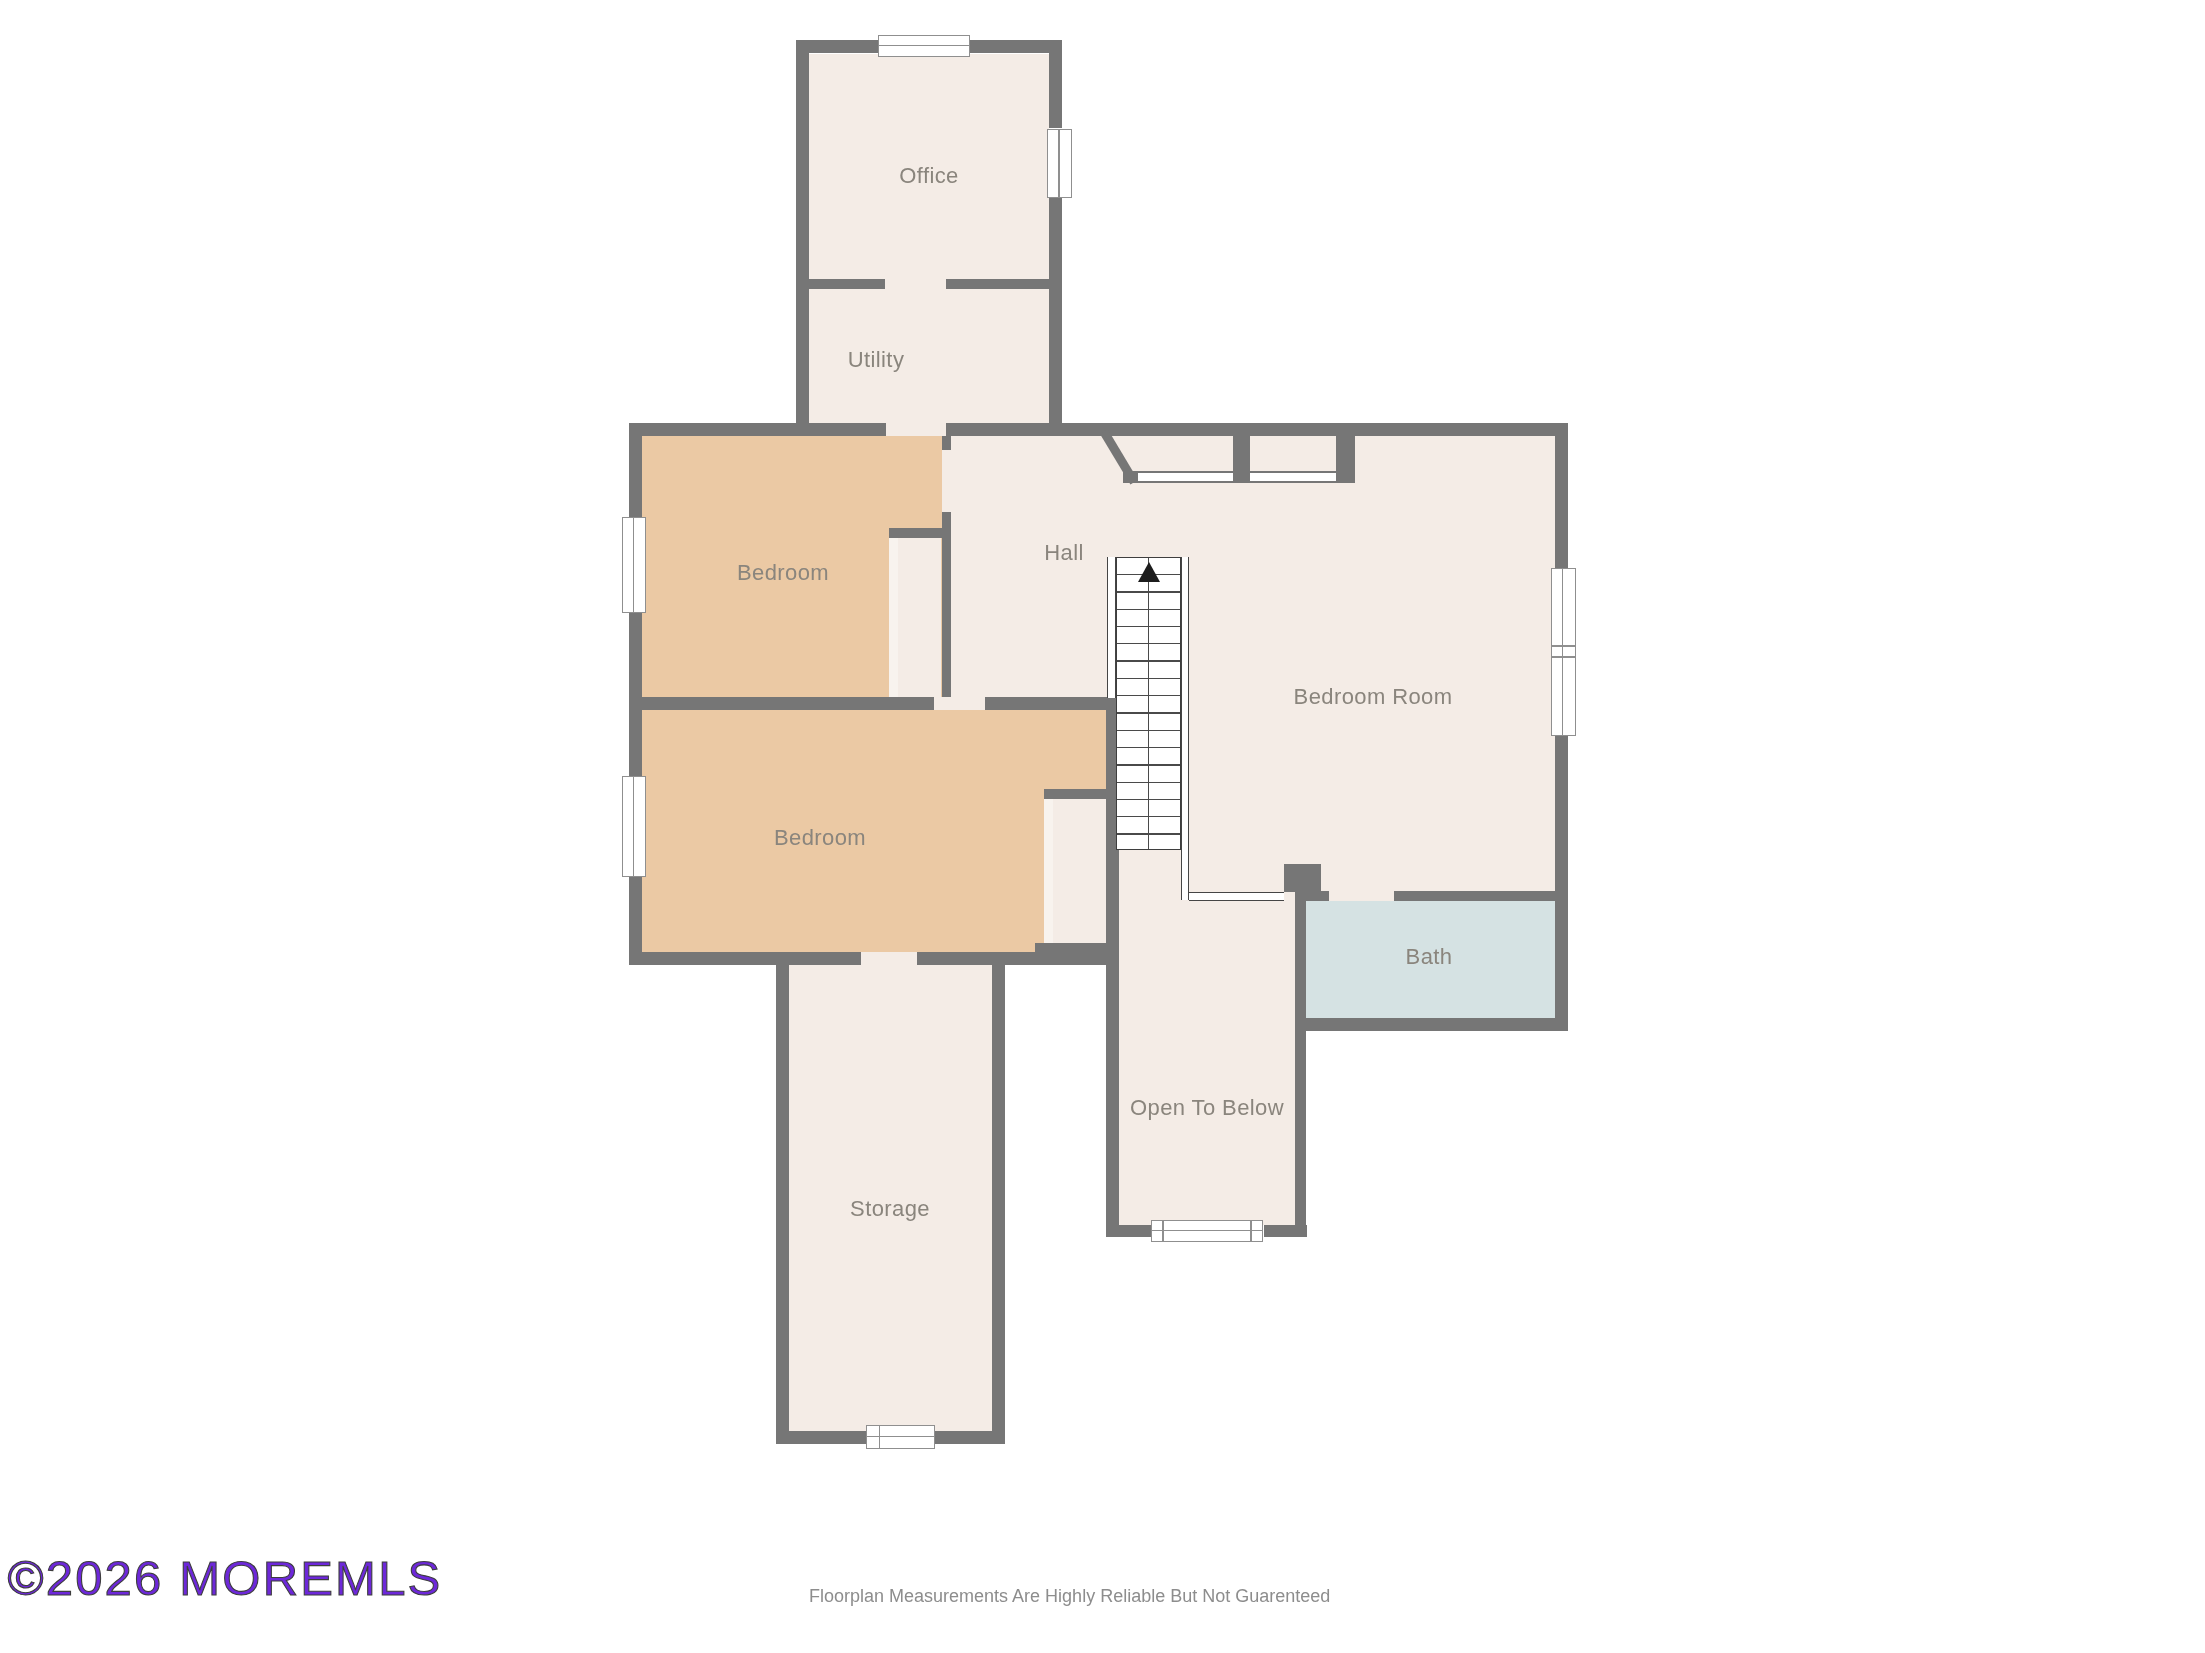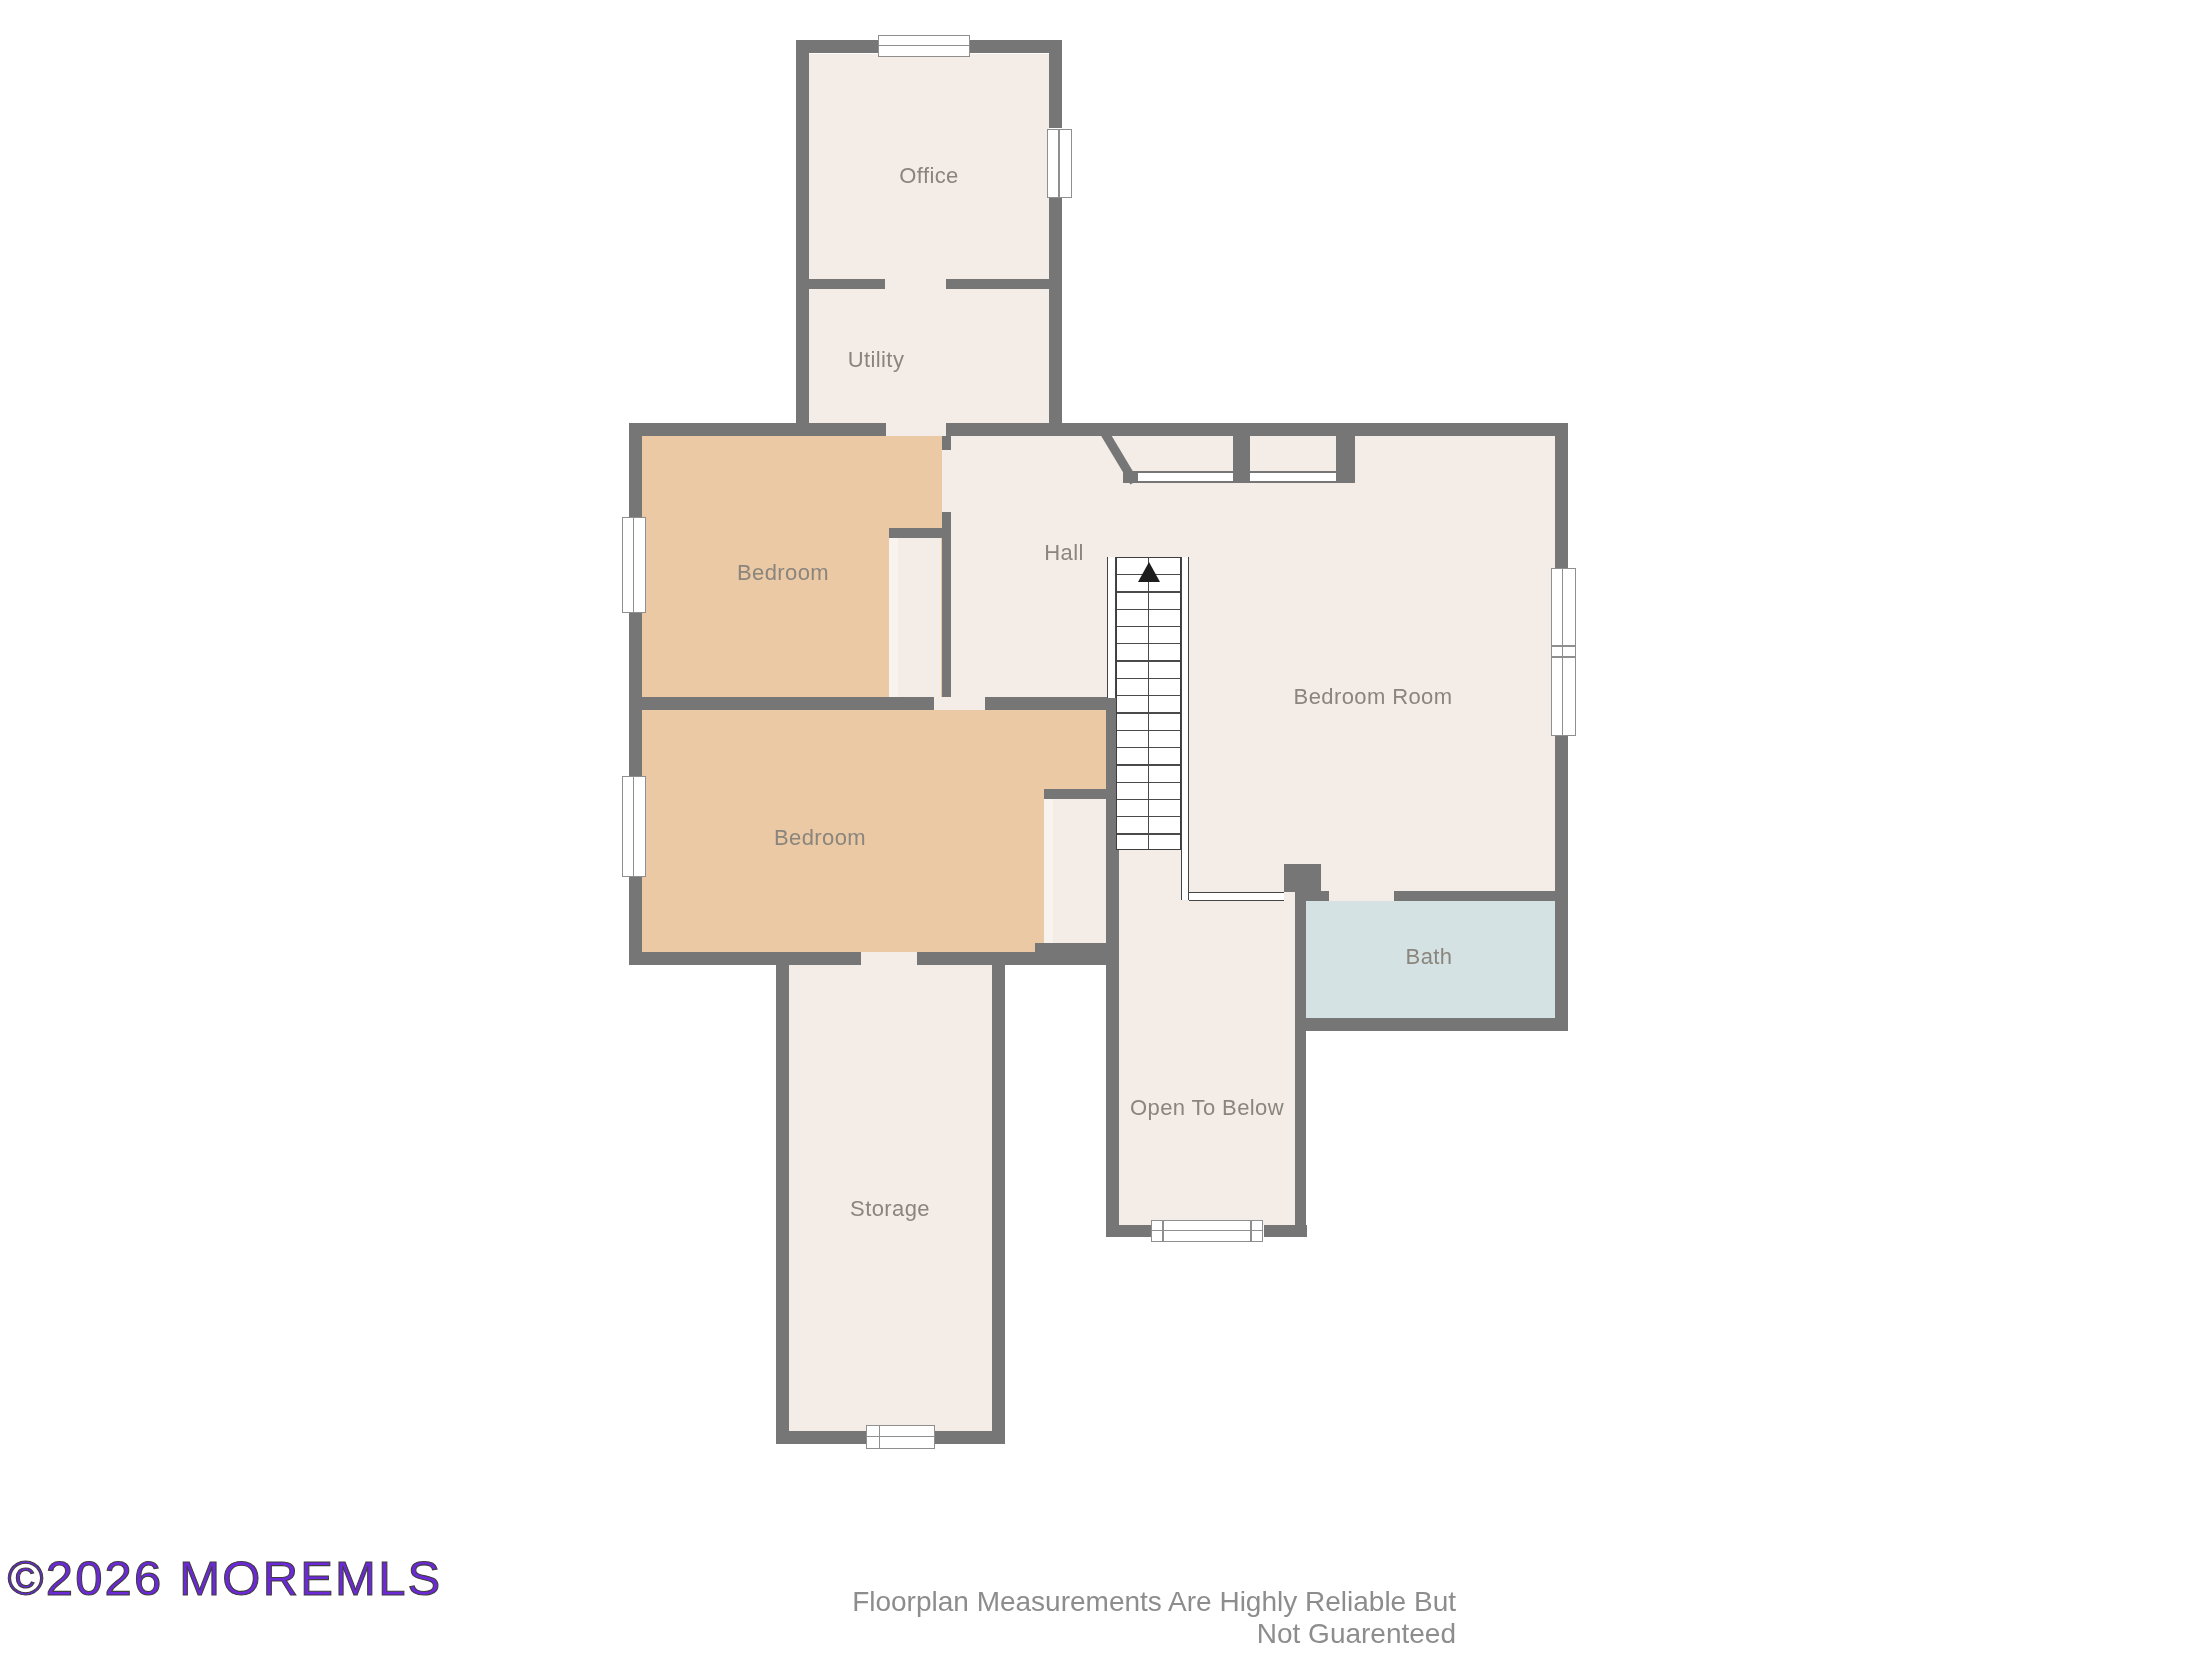--- a/index.html
+++ b/index.html
@@ -27,21 +27,21 @@
          letter-spacing:0.4px;white-space:nowrap;}
   .stairs{position:absolute;background:#ffffff;border:1.5px solid #3e3e3e;box-sizing:border-box;}
   .treads{position:absolute;inset:0;
           background:repeating-linear-gradient(to bottom,#ffffff 0px,#ffffff 16px,#4a4a4a 16px,#4a4a4a 17.3px);}
   .stair-center{position:absolute;top:0;bottom:0;left:50%;width:1.5px;margin-left:-0.7px;background:#4a4a4a;}
   .stair-arrow{position:absolute;top:4.4px;left:50%;transform:translateX(-50%);width:0;height:0;
                border-left:11px solid transparent;border-right:11px solid transparent;border-bottom:20.6px solid #1d1d1d;}
   .door-diag{position:absolute;width:8.8px;height:59px;background:var(--wall);transform-origin:top left;transform:rotate(-31deg);}
   .watermark{position:absolute;left:7.4px;top:1550px;font-size:49px;letter-spacing:2.2px;color:#6d28d9;
              -webkit-text-stroke:1.1px #3d3d3d;font-weight:400;}
-  .disclaimer{position:absolute;left:809px;top:1586px;width:647px;text-align:right;color:#8d8d8d;font-size:28px;}
+  .disclaimer{position:absolute;left:809px;top:1586px;width:647px;text-align:left;color:#8d8d8d;font-size:18px;}
 </style>
 </head>
 <body>
 
 <div class="canvas">
 
   <div class="fill" style="left:809px;top:54px;width:240px;height:382px;background:var(--cream);"></div>
   <div class="fill" style="left:642px;top:436px;width:913px;height:516px;background:var(--cream);"></div>
   <div class="fill" style="left:1119px;top:900px;width:176px;height:325px;background:var(--cream);"></div>
   <div class="fill" style="left:788px;top:964px;width:204px;height:467px;background:var(--cream);"></div>

